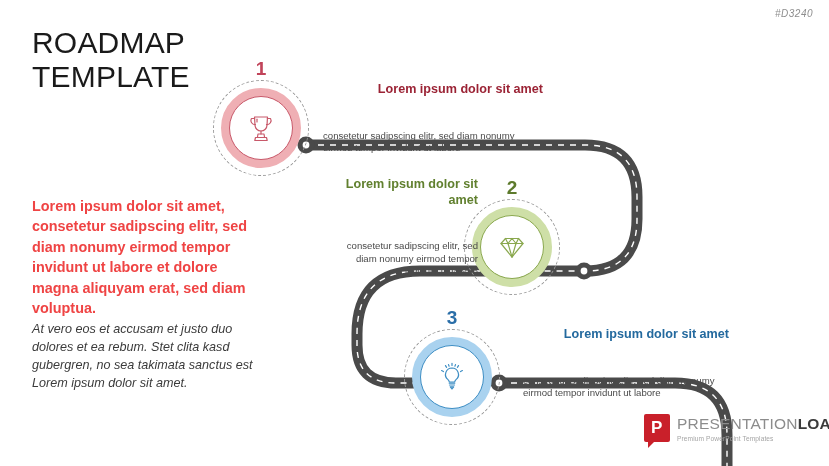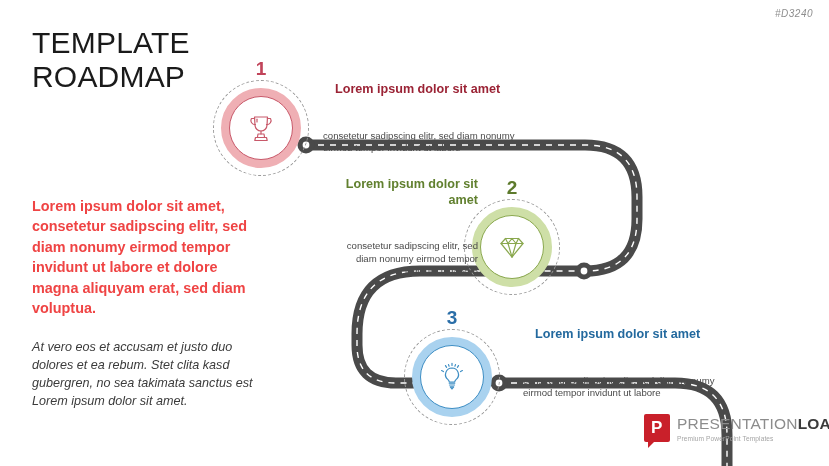--- a/index.html
+++ b/index.html
@@ -23,21 +23,21 @@
     letter-spacing:.2px;
   }
   .title span{display:block;}
 
   
   .body-bold{
     position:absolute;left:32px;top:196px;width:228px;
     font-size:14.4px;line-height:1.42;font-weight:bold;color:#ef4444;
   }
   .body-italic{
-    position:absolute;left:32px;top:338px;width:222px;
+    position:absolute;left:32px;top:320px;width:222px;
     font-size:12.6px;line-height:1.44;font-style:italic;color:#3b3b3b;
   }
 
   
   .road-layer{position:absolute;left:0;top:0;width:829px;height:466px;}
 
   
   .node{position:absolute;width:96px;height:96px;}
   .halo{
     position:absolute;left:0;top:0;width:96px;height:96px;
@@ -66,21 +66,21 @@
   .node-2 .ring{border:9px solid #cedfa7;}
   .node-2 .inner{border:1.4px solid #8aa84e;}
   .node-2 .num{color:#5d7a2c;}
 
   .node-3{left:404px;top:329px;}
   .node-3 .ring{border:9px solid #a9d2ef;}
   .node-3 .inner{border:1.4px solid #3e8ec4;}
   .node-3 .num{color:#2a6ea8;}
 
   
-  .ms-head{font-size:12.6px;font-weight:bold;line-height:1.25;margin:0 0 3px 12px;}
+  .ms-head{font-size:12.6px;font-weight:bold;line-height:1.25;margin:0 0 3px 0;text-align:right;}
   .ms-body{font-size:9.6px;line-height:1.33;color:#4a4a4a;margin-top:32px;}
 
   .txt-1{position:absolute;left:323px;top:82px;width:220px;text-align:left;}
   .txt-1 .ms-head{color:#9b2335;}
 
   .txt-2{position:absolute;left:326px;top:177px;width:152px;text-align:right;}
   .txt-2 .ms-head{color:#61802f;}
 
   .txt-3{position:absolute;left:523px;top:327px;width:206px;text-align:left;}
   .txt-3 .ms-head{color:#23699e;}
@@ -105,22 +105,22 @@
   .logo-tag{font-size:6.6px;color:#a5a5a5;margin-top:3px;letter-spacing:.1px;}
 </style>
 </head>
 <body>
 
 <div class="slide">
 
   <div class="id-tag">#D3240</div>
 
   <div class="title">
+    <span>ROADMAP</span>
     <span>TEMPLATE</span>
-    <span>ROADMAP</span>
   </div>
 
   <div class="body-bold">Lorem ipsum dolor sit amet, consetetur sadipscing elitr, sed diam nonumy eirmod tempor invidunt ut labore et dolore magna aliquyam erat, sed diam voluptua.</div>
   <div class="body-italic">At vero eos et accusam et justo duo dolores et ea rebum. Stet clita kasd gubergren, no sea takimata sanctus est Lorem ipsum dolor sit amet.</div>
 
   <svg class="road-layer" viewBox="0 0 829 466">
     <g>
       <path d="M306,145 L585,145 Q637,145 637,197 L637,219 Q637,271 585,271 L516,271" fill="none" stroke="#4a4a4a" stroke-width="11" stroke-linecap="round"></path>
       <path d="M516,271 L420,271 Q357,271 357,334 L357,345 Q357,383 396,383 L430,383" fill="none" stroke="#4a4a4a" stroke-width="11" stroke-linecap="round"></path>
       <path d="M499,383 L675,383 Q727,383 727,435 L727,466" fill="none" stroke="#4a4a4a" stroke-width="11" stroke-linecap="round"></path>

